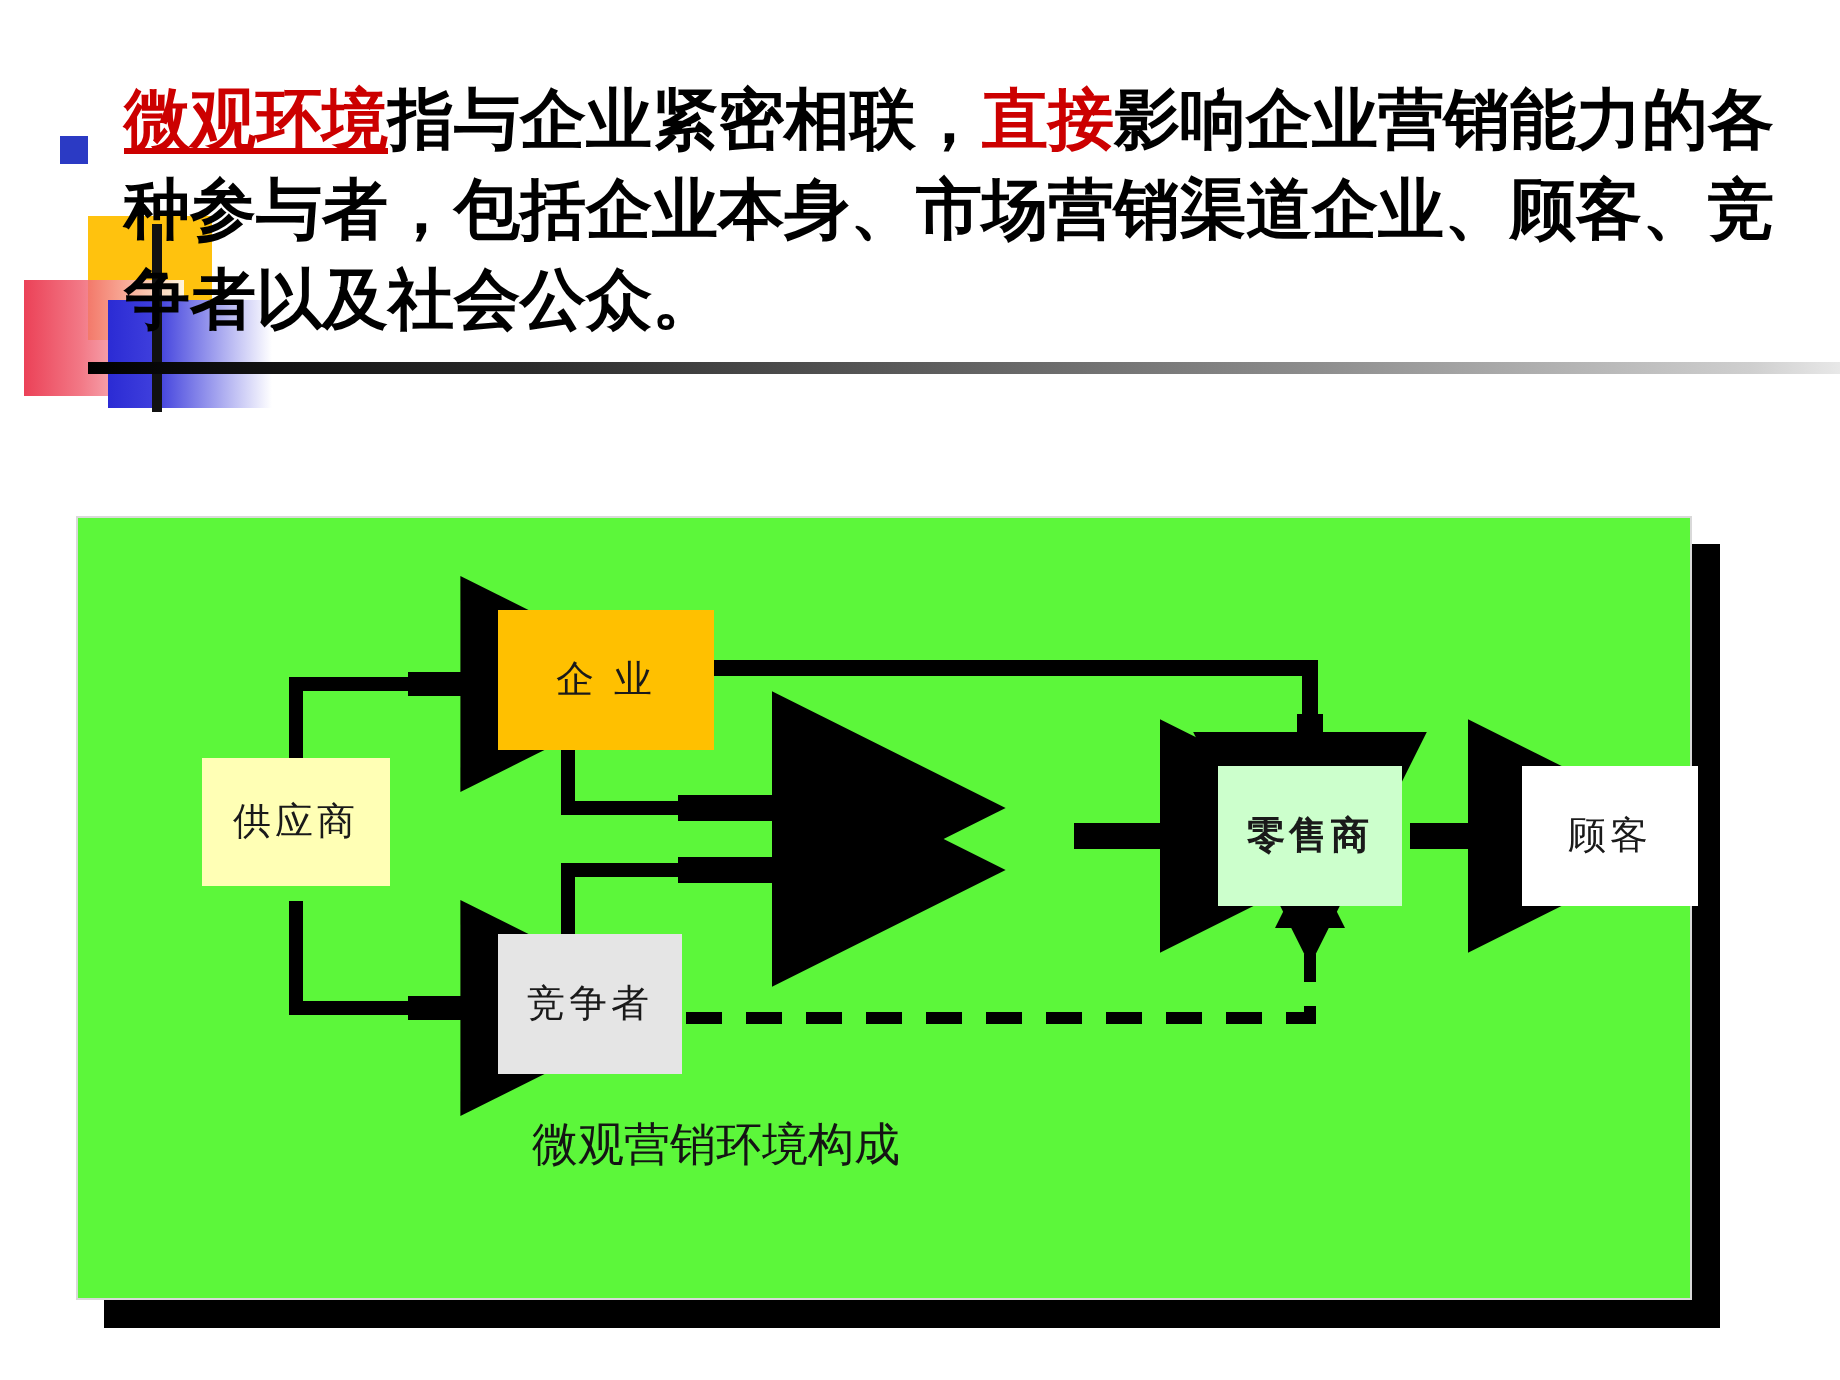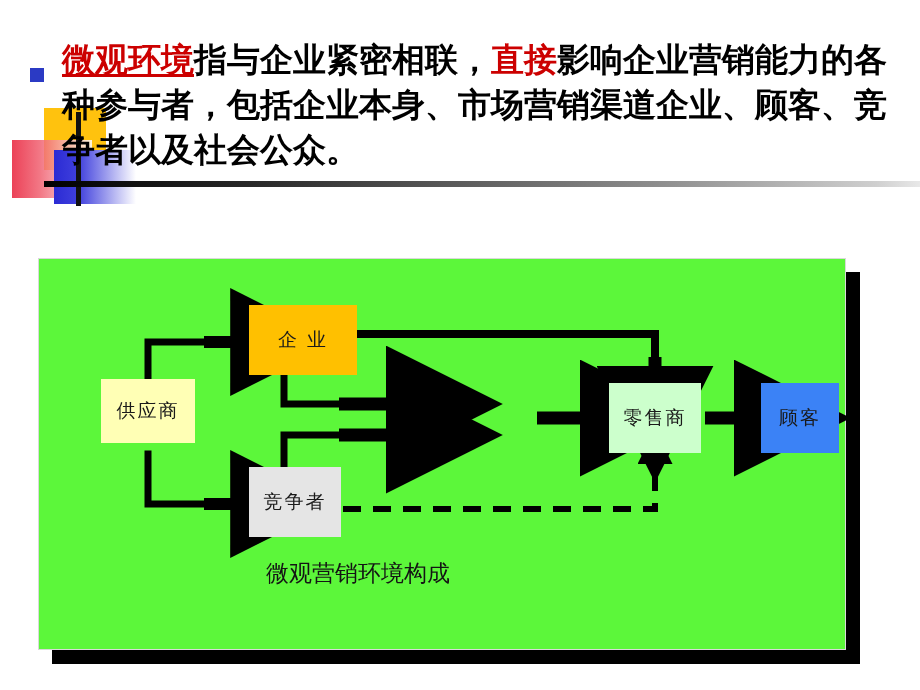--- a/index.html
+++ b/index.html
@@ -105,22 +105,22 @@
     font-size:19px;
     color:#1a1a1a;
     letter-spacing:2px;
     box-sizing:border-box;
     z-index:4;
   }
   #node-supplier   { left:62px;  top:120px; width:94px;  height:64px; background:#FFFFB5; }
   #node-firm       { left:210px; top:46px;  width:108px;  height:70px; background:#FFC000; }
   #node-competitor { left:210px; top:208px; width:92px;  height:70px; background:#e5e5e5; }
   #node-wholesaler { left:400px; top:124px; width:94px;  height:70px; background:#CC99FF; }
-  #node-retailer   { left:570px; top:124px; width:92px;  height:70px; background:#CCFFCC; }
-  #node-customer   { left:722px; top:124px; width:78px;  height:70px; background:#3b82f6; }
+  #node-retailer   { left:570px; top:124px; width:92px;  height:70px; background:#CCFFCC;font-weight:bold; }
+  #node-customer   { left:722px; top:124px; width:88px;  height:70px; background:#ffffff; }
 
   
   .caption {
     position:absolute;
     left:154px; top:300px;
     width:330px;
     text-align:center;
     font-family:"DejaVu Serif","Liberation Serif",serif;
     font-size:23px;
     line-height:1.25;

